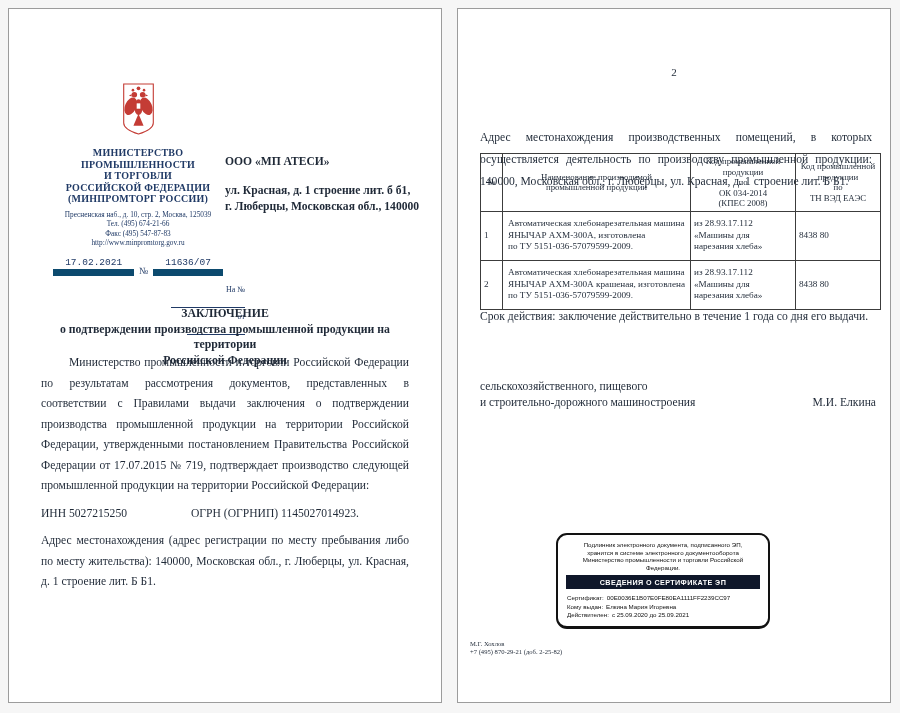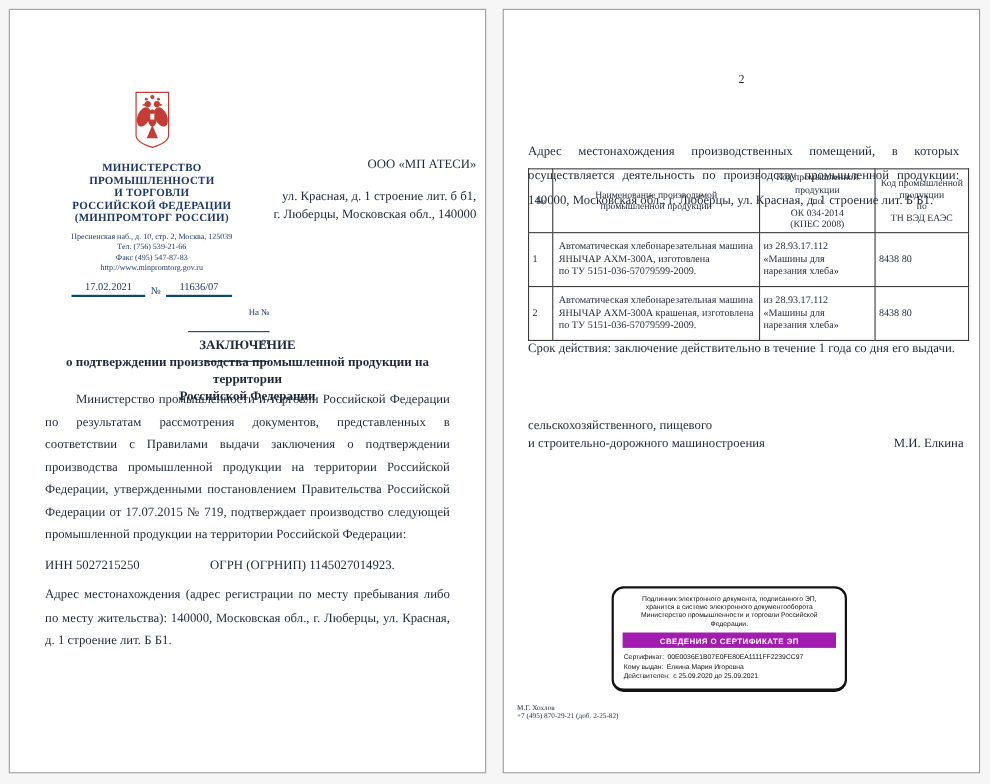--- a/index.html
+++ b/index.html
@@ -16,28 +16,28 @@
   }
   #page1{left:8px;}
   #page2{left:457px;}
 
   
   .letterhead{position:absolute;left:22px;top:72px;width:214px;text-align:center;color:#203a66;}
   .emblem-wrap{height:58px;}
   .ministry{font-weight:bold;font-size:10px;line-height:11.5px;letter-spacing:.2px;margin-top:8px;}
   .lh-address{font-size:7.3px;line-height:9.5px;margin-top:5px;}
   .date-row{display:flex;justify-content:center;align-items:flex-end;gap:5px;font-size:9.5px;margin-top:9px;}
-  .date-row .u{border-bottom:2px solid #0c4a6e;padding:0 12px 1px;}
+  .date-row .u{border-bottom:7px solid #0c4a6e;padding:0 12px 1px;font-family:Liberation Mono, monospace;}
   .ref-row{display:flex;align-items:flex-end;gap:4px;font-size:8px;margin-top:9px;padding-left:4px;flex-direction:column;}
   .ref-row .blank{border-bottom:1px solid #203a66;height:9px;}
   .ref-row .blank.b1{width:74px;}
   .ref-row .blank.b2{width:58px;}
 
   
-  .recipient{position:absolute;left:216px;top:134px;width:208px;text-align:right;font-size:11.6px;color:#1f2937;}
+  .recipient{position:absolute;left:216px;top:146px;width:208px;text-align:left;font-size:11.6px;color:#1f2937;font-weight:bold;}
   .recipient .r-name{margin-bottom:15px;}
   .recipient .r-addr{line-height:16px;}
 
   
   .doc-title{position:absolute;left:26px;right:26px;top:297px;text-align:center;font-weight:bold;font-size:11.8px;line-height:15.5px;color:#1f2937;}
   .body1{position:absolute;left:32px;right:32px;top:344px;font-size:11.6px;color:#1f2937;text-align:justify;}
   .body1 p{margin:0 0 7px;line-height:20.5px;}
   .body1 p.indent{text-indent:28px;}
   .inn-row{line-height:20.5px;margin-bottom:0;}
   .inn-row .ogrn{margin-left:64px;}
@@ -63,21 +63,21 @@
   .sig-name{position:absolute;right:0;bottom:0;}
 
   
   .stamp{
     position:absolute;left:98px;top:524px;width:214px;box-sizing:border-box;
     border:2px solid #121212;border-bottom-width:3px;border-radius:11px;
     padding:6px 7px 7px;background:#fff;
     font-family:"Liberation Sans","DejaVu Sans",sans-serif;color:#111;
   }
   .stamp-head{font-size:6.2px;line-height:7.6px;text-align:center;}
-  .stamp-bar{background:#a21caf;color:#fff;font-size:7.2px;font-weight:bold;letter-spacing:.4px;text-align:center;padding:2.5px 0;margin:4px 1px 5px;}
+  .stamp-bar{background:#0f172a;color:#fff;font-size:7.2px;font-weight:bold;letter-spacing:.4px;text-align:center;padding:2.5px 0;margin:4px 1px 5px;}
   .stamp-line{font-size:6.2px;line-height:8.2px;display:flex;gap:3px;padding-left:2px;}
   .stamp-line .lab{white-space:nowrap;}
 
   .footer2{position:absolute;left:12px;top:631px;font-size:6.6px;line-height:8.4px;color:#1f2937;}
 </style>
 </head>
 <body>
 
 <div class="page" id="page1">
 
@@ -103,21 +103,21 @@
     </div>
     <div class="ministry">
       <div>МИНИСТЕРСТВО</div>
       <div>ПРОМЫШЛЕННОСТИ</div>
       <div>И ТОРГОВЛИ</div>
       <div>РОССИЙСКОЙ ФЕДЕРАЦИИ</div>
       <div>(МИНПРОМТОРГ РОССИИ)</div>
     </div>
     <div class="lh-address">
       <div>Пресненская наб., д. 10, стр. 2, Москва, 125039</div>
-      <div>Тел. (756) 539-21-66</div>
+      <div>Тел. (495) 674-21-66</div>
       <div>Факс (495) 547-87-83</div>
       <div>http://www.minpromtorg.gov.ru</div>
     </div>
     <div class="date-row">
       <span class="u">17.02.2021</span>
       <span>№</span>
       <span class="u">11636/07</span>
     </div>
     <div class="ref-row">
       <span>На №</span>

